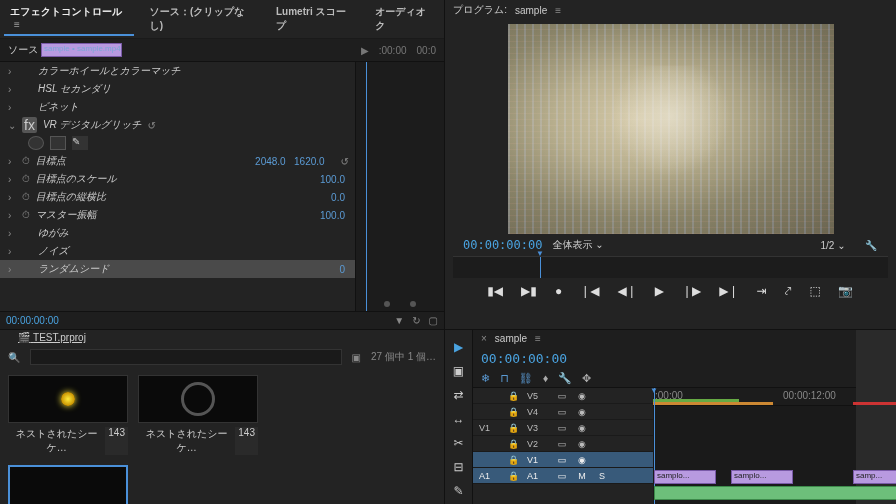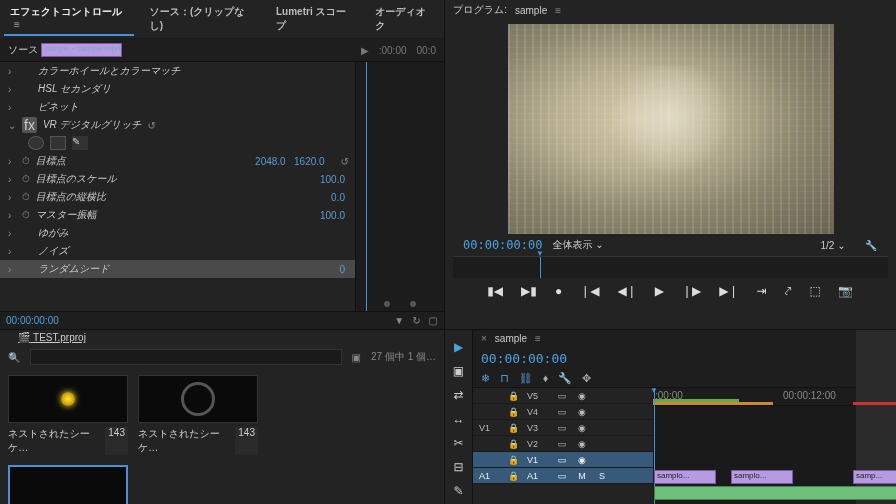--- a/index.html
+++ b/index.html
@@ -57,21 +57,21 @@
 .transport span { cursor: pointer; }
 
 
 .panel-bl { background: #232323; border-right: 1px solid #111; display: flex; flex-direction: column; }
 .proj-header { display: flex; gap: 10px; padding: 4px 8px; }
 .proj-sub { padding: 2px 18px; color: #ccc; text-decoration: underline; }
 .proj-tools { display: flex; align-items: center; gap: 10px; padding: 4px 8px; color: #888; }
 .proj-tools .search { flex: 1; height: 16px; background: #1a1a1a; border: 1px solid #333; }
 .proj-tools .count { margin-left: auto; white-space: nowrap; }
 .bins { display: flex; gap: 10px; padding: 6px 8px; }
-.bin { width: 120px; }
+.bin { width: 120px; text-align: center; }
 .thumb { width: 120px; height: 48px; background: #0a0a0a; display:flex; align-items:center; justify-content:center; position:relative; border:1px solid #333;}
 .thumb .ring { width:34px;height:34px;border:3px solid #555;border-radius:50%; }
 .thumb .glow { width:14px;height:14px;border-radius:50%; background: radial-gradient(circle,#ffeb3b,#c79000 70%); box-shadow:0 0 6px #ffeb3b;}
 .bin-label { display:flex; justify-content:space-between; padding-top:4px; color:#ccc;}
 .bin-label .n { background:#2a2a2a; padding:0 3px;}
 .proj-strip { margin:4px 8px; width:120px; height:48px; background:#0a0a0a; border:2px solid #4a90d9; display:flex; align-items:center; justify-content:center; }
 
 
 .panel-br { background: #1e1e1e; display: flex; }
 .toolstrip { width: 28px; background: #232323; display: flex; flex-direction: column; align-items: center; gap: 10px; padding-top: 10px; color: #ccc; border-right:1px solid #111; }

